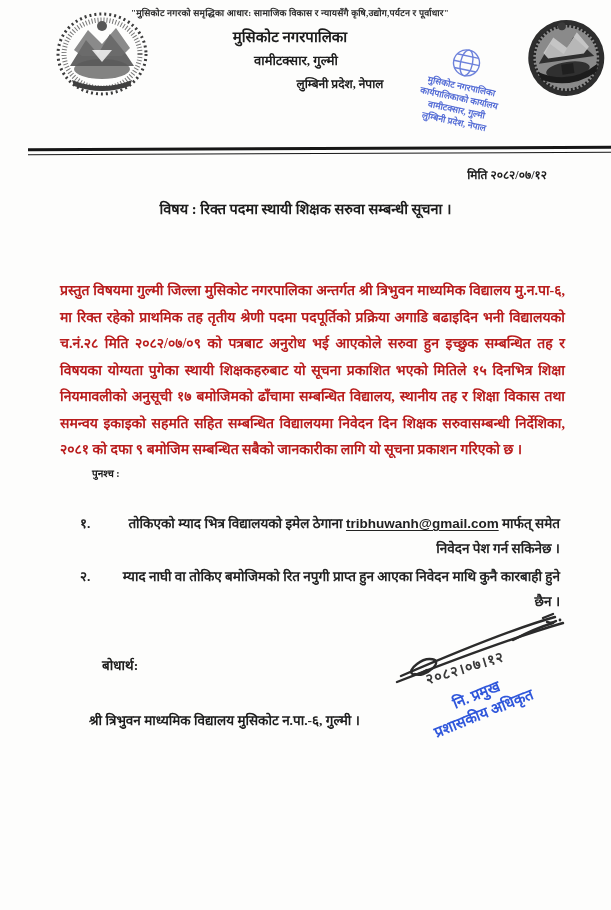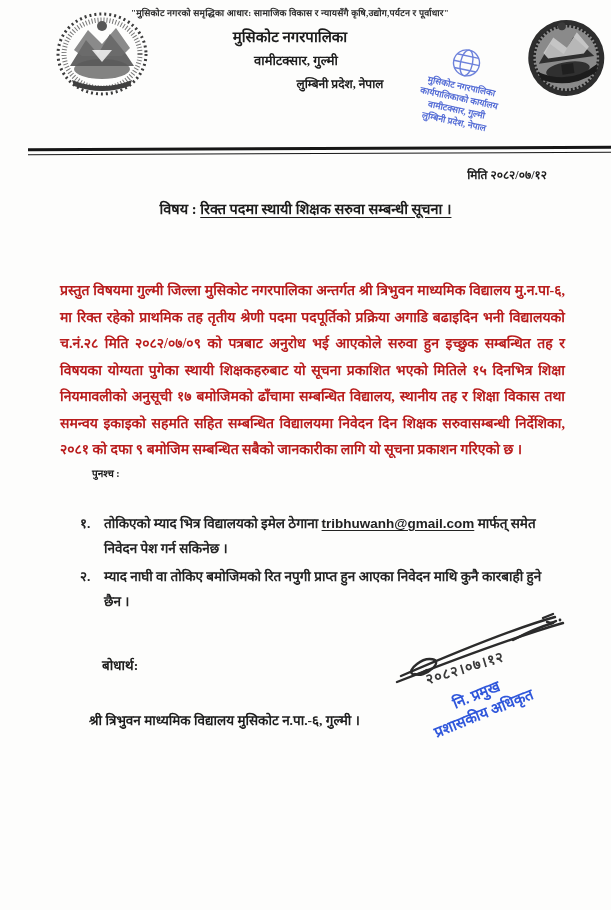--- a/index.html
+++ b/index.html
@@ -34,31 +34,31 @@
     position:absolute;left:398px;top:46px;width:120px;height:114px;
     transform:rotate(12deg);
     color:#2b49cc;opacity:.8;text-align:center;
     font-weight:bold;pointer-events:none;
   }
   .blue-stamp .globe{margin:0 auto;width:40px;height:34px;}
   .blue-stamp .bs-line{font-size:9px;line-height:12px;white-space:nowrap;}
   
   .date-line{position:absolute;right:64px;top:166px;font-size:12px;font-weight:bold;}
   .subject{position:absolute;left:0;top:198px;width:100%;text-align:center;font-size:14.5px;font-weight:bold;}
-  .subject .u{text-decoration:underline;text-underline-offset:3px;text-align:center;}
+  .subject .u{text-underline-offset:3px;text-align:center;}
   .salutation{position:absolute;left:89px;top:240px;font-size:14px;font-weight:bold;}
   .body-par{
     position:absolute;left:60px;top:278px;width:505px;
     font-size:14px;line-height:26.5px;text-align:justify;font-weight:bold;color:#b91c1c;
   }
   .punashcha{position:absolute;left:92px;top:466px;font-size:10px;font-weight:bold;}
   .ps-list{position:absolute;left:80px;top:511px;width:480px;font-size:13.5px;font-weight:bold;color:#222;}
   .ps-item{display:flex;line-height:25px;margin-bottom:3px;}
   .ps-num{width:24px;flex:0 0 24px;}
-  .ps-text{flex:1;text-align:left;}
+  .ps-text{flex:1;text-align:right;}
   .email{font-family:"Liberation Sans","DejaVu Sans",sans-serif;text-decoration:underline;text-underline-offset:2px;}
   
   .sig-scribble{position:absolute;left:393px;top:610px;width:180px;height:78px;}
   .sig-date{
     position:absolute;left:424px;top:657px;font-size:14.5px;color:#3a3a3a;
     transform:rotate(-17deg);font-weight:bold;letter-spacing:1px;
   }
   .sig-stamp{
     position:absolute;left:400px;top:684px;width:160px;text-align:center;
     transform:rotate(-22deg);color:#1a46d8;font-weight:bold;opacity:.9;

